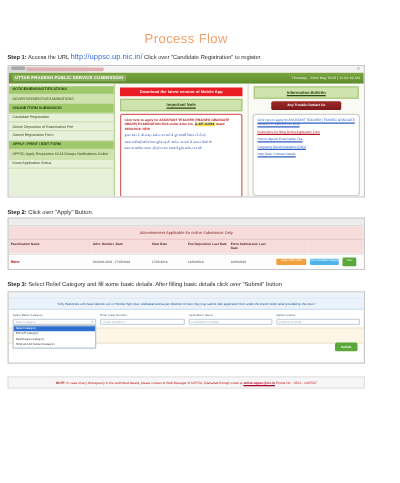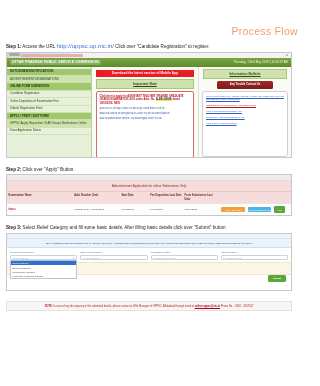--- a/index.html
+++ b/index.html
@@ -18,21 +18,21 @@
 
   .page {
     width: 298px;
     height: 386px;
     padding: 0;
     box-sizing: border-box;
     position: relative;
   }
 
   .title {
-    text-align: right;
+    text-align: center;
     color: #f0a06a;
     font-size: 10.5px;
     font-weight: 400;
     letter-spacing: .3px;
     padding-top: 25px;
     padding-bottom: 5px;
     font-family: "Liberation Sans", sans-serif;
   }
 
   .step-line {

